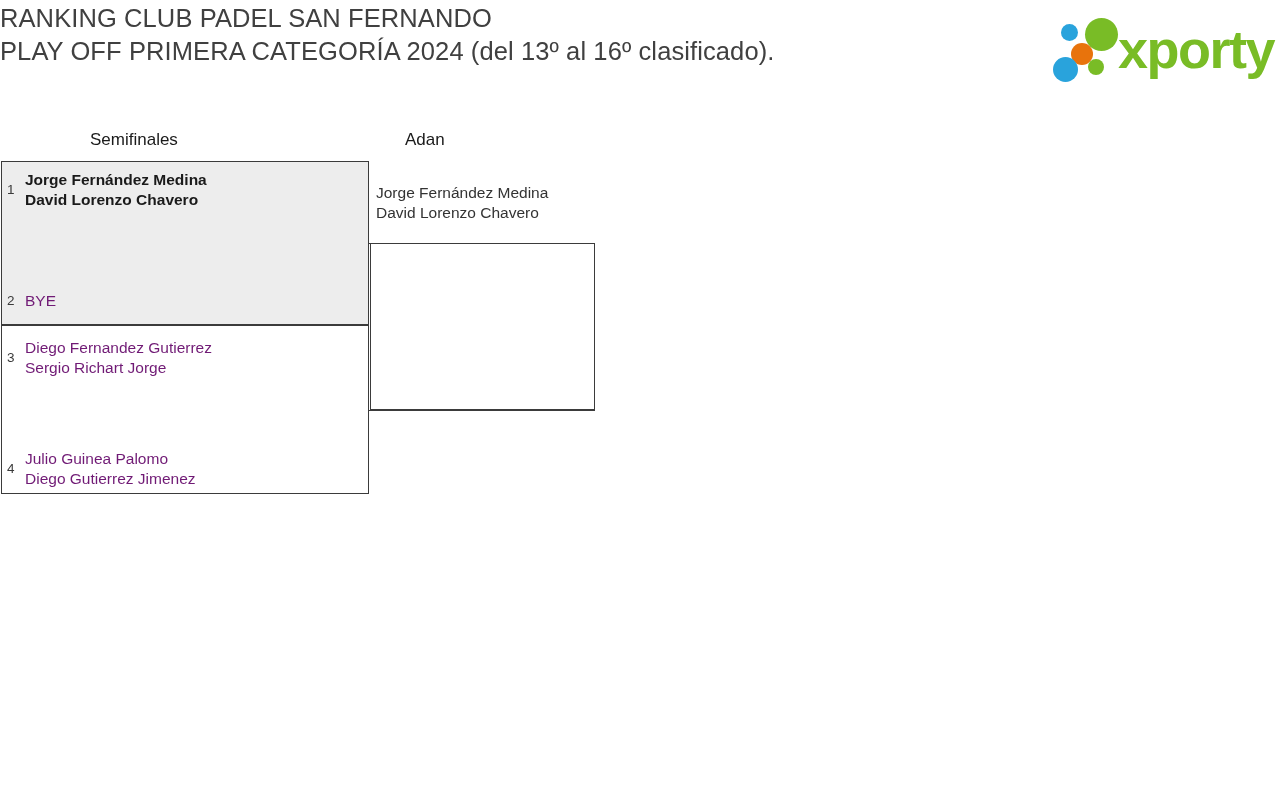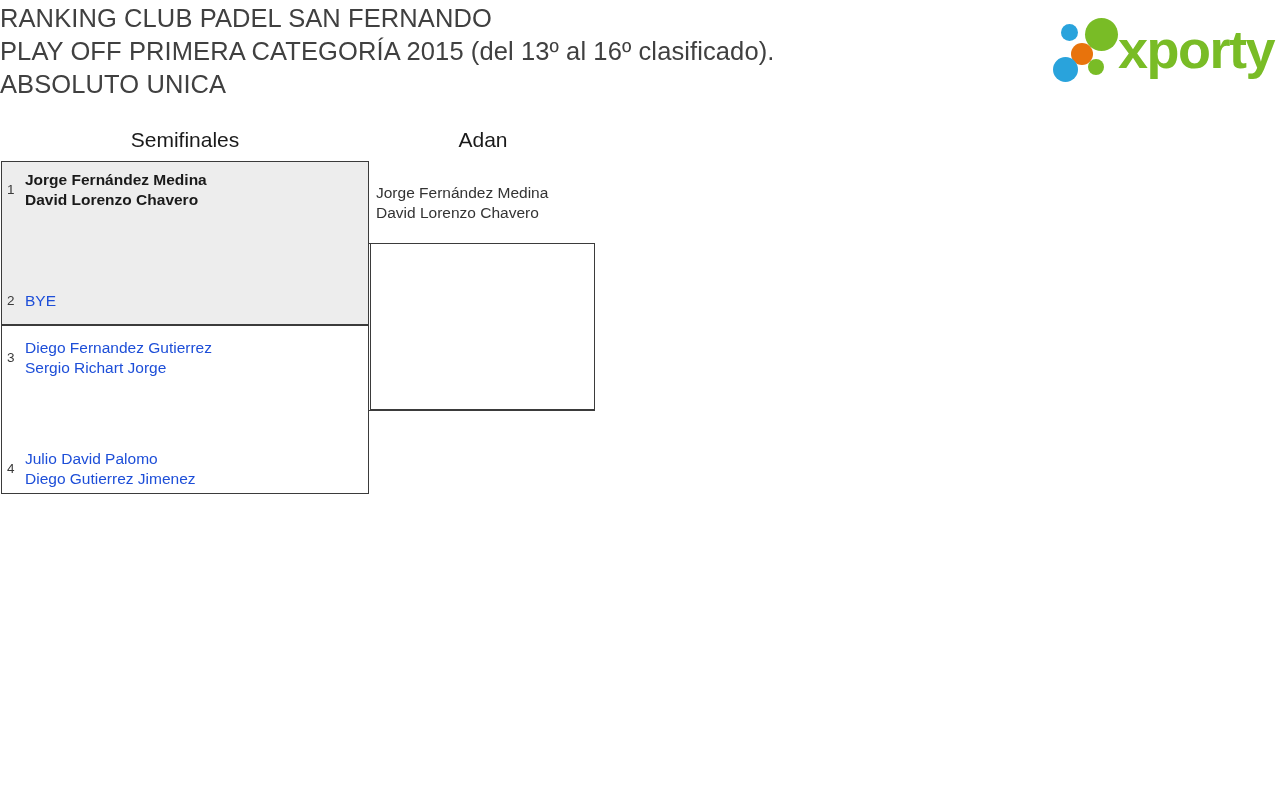--- a/index.html
+++ b/index.html
@@ -77,25 +77,24 @@
   
   #bracket {
     position: absolute;
     left: 0;
     top: 118px;
     width: 1280px;
     height: 400px;
   }
   .round-header {
     position: absolute;
-    font-size: 21px;
+    font-size: 17px;
     line-height: 22px;
     color: #1a1a1a;
     font-weight: 400;
-    text-align: center;
     white-space: nowrap;
   }
   #round-header-0 { left: 90px;  top: 11px; width: 190px; }
   #round-header-1 { left: 405px; top: 11px; width: 156px; }
 
   
   .match-box {
     position: absolute;
     border: 1px solid #3b3b3b;
     box-sizing: border-box;
@@ -142,21 +141,21 @@
     flex: 0 0 18px;
     font-size: 13.5px;
     line-height: 16px;
     color: #3a3a3a;
     text-align: left;
     font-weight: 400;
   }
   .players {
     font-size: 15.5px;
     line-height: 19.5px;
-    color: #1d4ed8;
+    color: #701a75;
     white-space: nowrap;
   }
   .players.winner {
     color: #1a1a1a;
     font-weight: 700;
   }
   .player-line { display: block; }
 
   
   #team-sf1-a { top: 52px; }
@@ -175,22 +174,21 @@
     font-weight: 400;
   }
 </style>
 </head>
 <body>
 
 <div id="header">
 
   <div id="title-block">
     <div class="title-line">RANKING CLUB PADEL SAN FERNANDO</div>
-    <div class="title-line">PLAY OFF PRIMERA CATEGORÍA 2015 (del 13º al 16º clasificado).</div>
-    <div class="title-line">ABSOLUTO UNICA</div>
+    <div class="title-line">PLAY OFF PRIMERA CATEGORÍA 2024 (del 13º al 16º clasificado).</div>
   </div>
 
   <div id="logo">
     <div id="logo-dots">
       <span class="dot" id="dot-blue-small"></span>
       <span class="dot" id="dot-green-big"></span>
       <span class="dot" id="dot-orange"></span>
       <span class="dot" id="dot-blue-big"></span>
       <span class="dot" id="dot-green-small"></span>
     </div>
@@ -227,21 +225,21 @@
     <span class="seed">3</span>
     <span class="players">
       <span class="player-line">Diego Fernandez Gutierrez</span>
       <span class="player-line">Sergio Richart Jorge</span>
     </span>
   </div>
 
   <div class="team-row" id="team-sf2-b">
     <span class="seed">4</span>
     <span class="players">
-      <span class="player-line">Julio David Palomo</span>
+      <span class="player-line">Julio Guinea Palomo</span>
       <span class="player-line">Diego Gutierrez Jimenez</span>
     </span>
   </div>
 
   <div class="connector" id="connector-sf1-h"></div>
   <div class="connector" id="connector-sf2-h"></div>
 
   <div class="match-box" id="match-final"></div>
 
   <div id="team-final-a">

